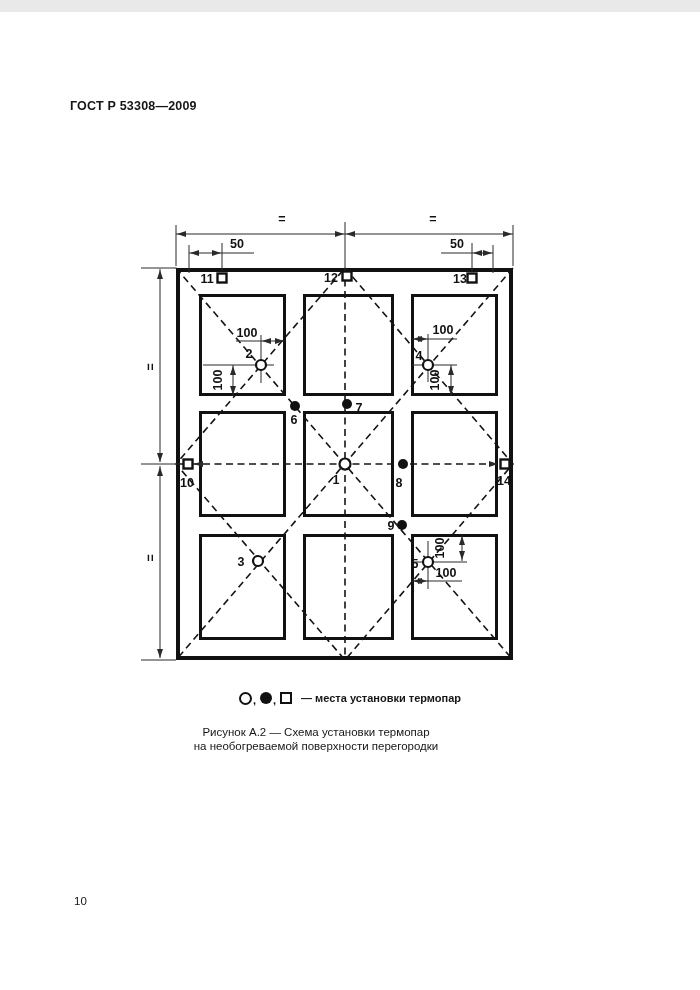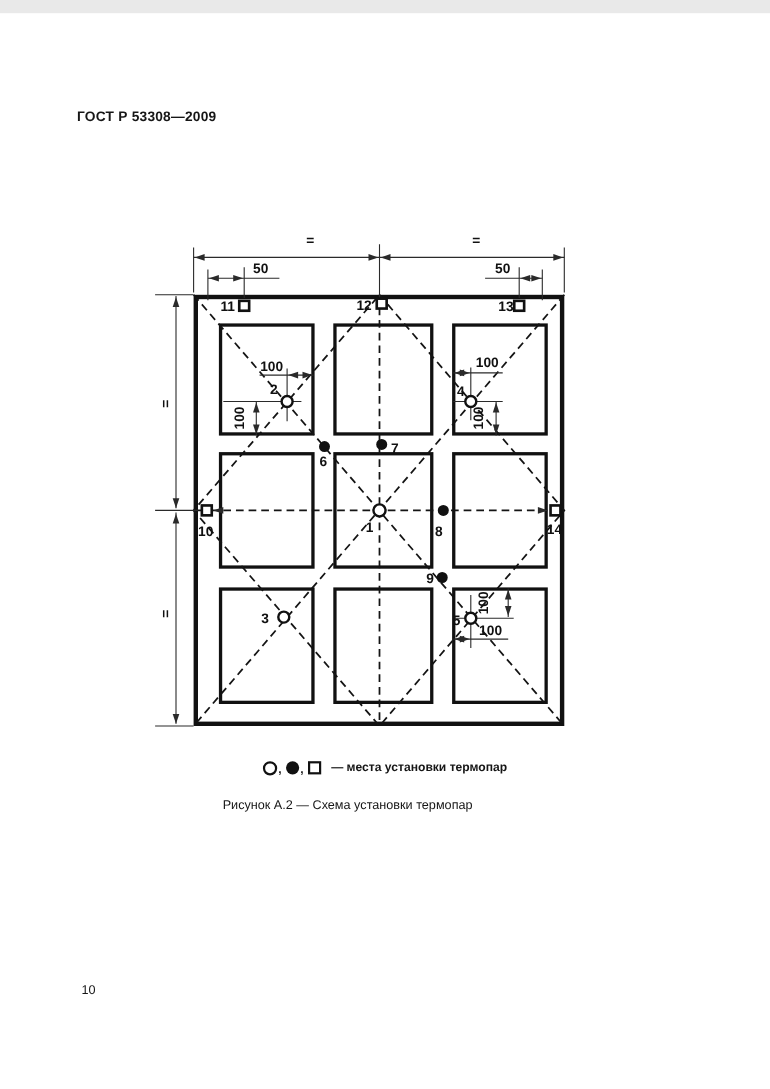--- a/index.html
+++ b/index.html
@@ -198,16 +198,17 @@
     <span class="sym-open"></span>
       <span class="comma">,</span>
     <span class="sym-fill"></span>
       <span class="comma">,</span>
     <span class="sym-sq"></span>
     <span class="ltext">— места установки термопар</span>
   </div>
 
   <div class="caption">
     <div>Рисунок А.2 — Схема установки термопар</div>
+    <div>на необогреваемой поверхности перегородки</div>
   </div>
 
   <div class="pagenum">10</div>
 </div>
 
 </body></html>

